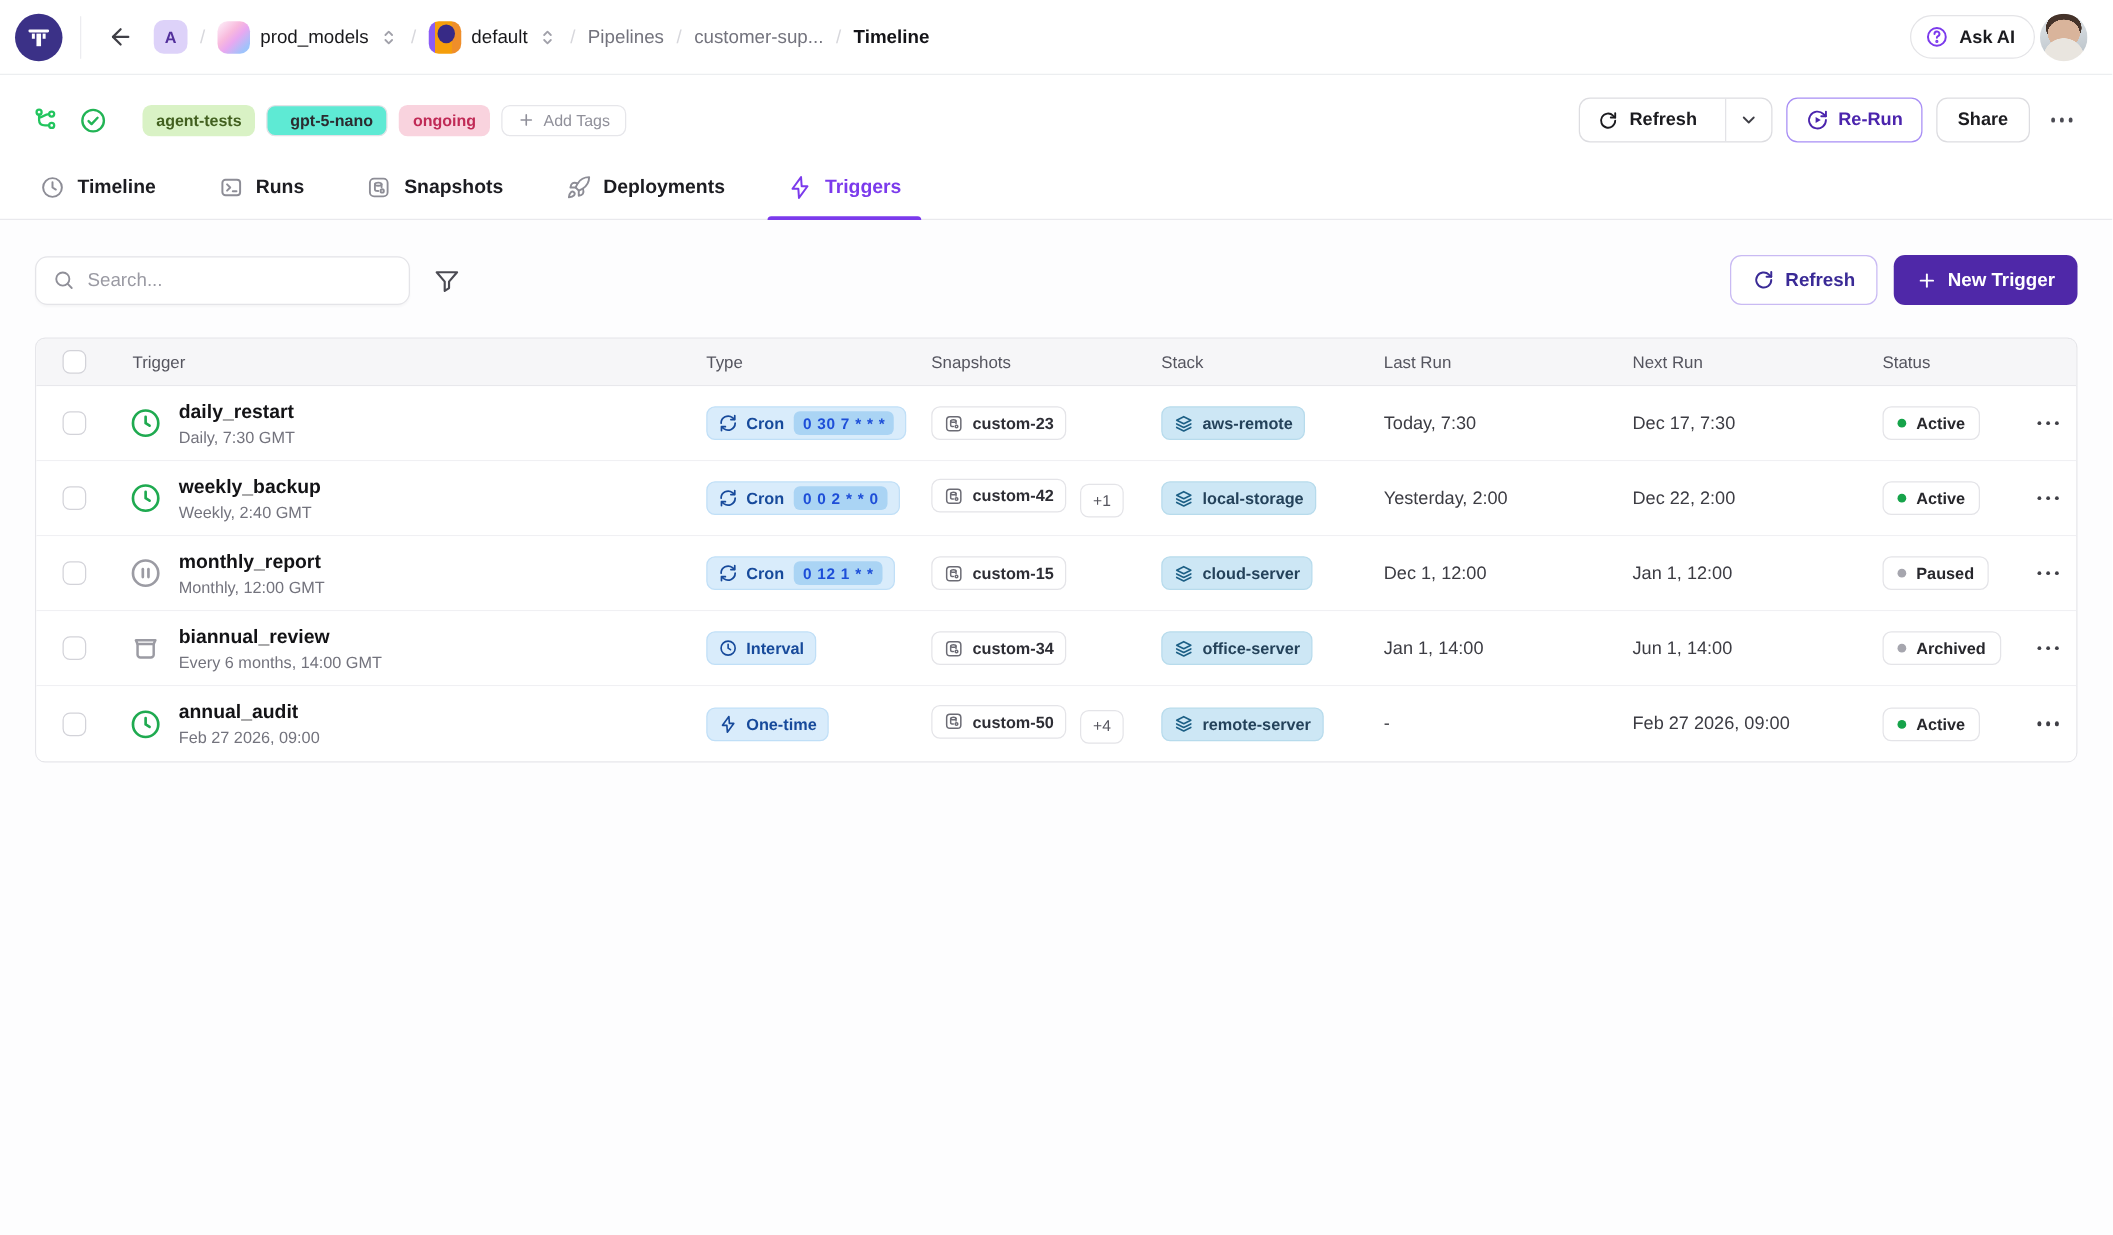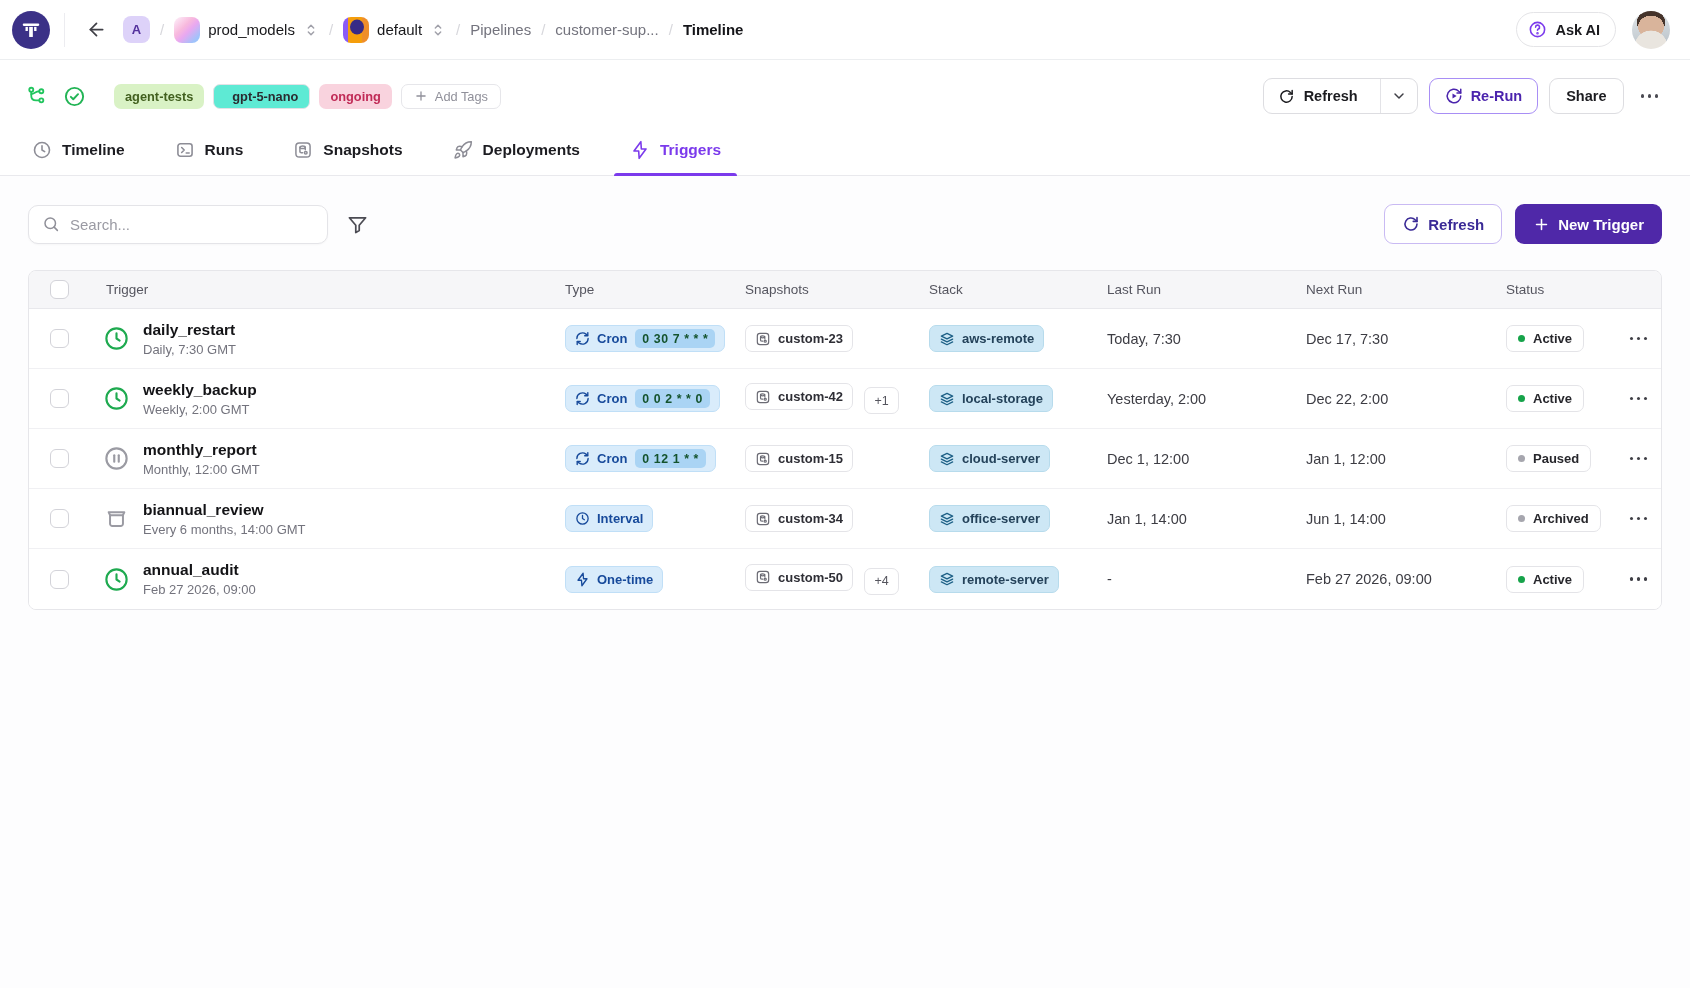--- a/index.html
+++ b/index.html
@@ -23,21 +23,21 @@
   .crumb-label { font-weight:400; color:#18181b; }
   .crumb-muted { color:#73737d; font-weight:400; }
   .crumb-current { font-weight:600; color:#141418; }
   .proj-icon { width:26px; height:26px; border-radius:8px;
     background:linear-gradient(135deg,#fdf3fb 0%,#f8b9dd 38%,#e9a8f0 55%,#9fc3fb 85%); }
   .env-icon { width:26px; height:26px; border-radius:8px; position:relative; overflow:hidden;
     background:linear-gradient(90deg,#8b5cf6 0 20%,#f59e0b 20% 72%,#ef8e2a 72%); }
   .env-icon::after { content:""; position:absolute; left:52%; top:42%; width:14px; height:15px;
     transform:translate(-50%,-50%); border-radius:50%; background:#372a86; }
   .sort-chevrons { color:#a1a1aa; }
-  .topbar-right { margin-left:auto; display:flex; align-items:center; gap:16px; }
+  .topbar-right { margin-left:auto; display:flex; align-items:center; gap:4px; }
   .ask-ai { display:flex; align-items:center; gap:8px; border:1px solid #e4e4e7; border-radius:999px;
     padding:7px 15px 7px 11px; font-size:14.5px; font-weight:600; color:#1b1b1f; cursor:pointer; background:#fff; }
   .avatar { width:38px; height:38px; border-radius:50%;
     background:
       radial-gradient(circle at 50% 95%, #e9e5df 0 40%, transparent 41%),
       radial-gradient(ellipse 34% 30% at 50% 42%, #d9b49b 0 99%, transparent 100%),
       radial-gradient(ellipse 62% 52% at 50% 30%, #45332a 0 60%, transparent 61%),
       linear-gradient(170deg,#e3e7ea,#b6bfc6); }
 
   
@@ -108,21 +108,21 @@
   .c-trigger { display:flex; align-items:center; gap:13px; padding-left:14px; }
   .row-icon { width:27px; height:27px; display:flex; align-items:center; justify-content:center; }
   .row-icon.green { color:#1faa50; }
   .row-icon.gray { color:#9b9ba3; }
   .tr-name { font-size:15.5px; font-weight:700; color:#131316; }
   .tr-sub { font-size:13px; color:#73737d; margin-top:3px; }
   .badge { height:27px; display:inline-flex; align-items:center; gap:7px; border-radius:7px;
     padding:0 9px; font-size:13px; font-weight:600; }
   .badge-type { background:#d9ecfb; border:1px solid #c0dff7; color:#174a9b; }
   .cron-pill { background:#aad4f4; border-radius:5px; padding:2.5px 7px; font-size:12.3px;
-    font-weight:600; color:#14532d; letter-spacing:.6px; margin-left:1px; }
+    font-weight:600; color:#1d4ed8; letter-spacing:.6px; margin-left:1px; }
   .badge-snap { background:#fff; border:1px solid #e4e4e8; color:#2e2e35; cursor:pointer; }
   .badge-snap .ic { color:#6b6b74; }
   .badge-extra { background:#fff; border:1px solid #e4e4e8; color:#55555e; margin-left:7px;
     padding:0 9px; font-weight:500; font-size:12.5px; }
   .badge-stack { background:#cde7f5; border:1px solid #b7dbec; color:#24425a; cursor:pointer; }
   .badge-stack .ic { color:#1d6086; }
   .c-run { font-size:14.5px; color:#3c3c43; }
   .status-pill { display:inline-flex; align-items:center; gap:8px; height:27px; padding:0 11px;
     background:#fff; border:1px solid #e4e4e8; border-radius:7px; font-size:13px; font-weight:600;
     color:#27272c; }
@@ -414,21 +414,21 @@
     <div class="c-trigger">
       <span class="row-icon green">
         <svg width="27" height="27" viewBox="0 0 24 24" fill="none" stroke="currentColor" stroke-width="1.9" stroke-linecap="round" stroke-linejoin="round">
                 <circle cx="12" cy="12" r="9"></circle>
                 <path d="M12 7.5v4.5l2.8 1.8"></path>
               </svg>
 
       </span>
       <div class="tr-text">
         <div class="tr-name">weekly_backup</div>
-        <div class="tr-sub">Weekly, 2:00 GMT</div>
+        <div class="tr-sub">Weekly, 2:40 GMT</div>
       </div>
     </div>
     <div class="c-type">
       <span class="badge badge-type">
         <svg width="15" height="15" viewBox="0 0 24 24" fill="none" stroke="currentColor" stroke-width="2.2" stroke-linecap="round" stroke-linejoin="round">
                 <path d="M21 12a9 9 0 0 1-14.6 7L4 17"></path>
                 <path d="M3.5 21.5v-5h5"></path>
                 <path d="M3 12a9 9 0 0 1 14.6-7L20 7"></path>
                 <path d="M20.5 2.5v5h-5"></path>
               </svg>

